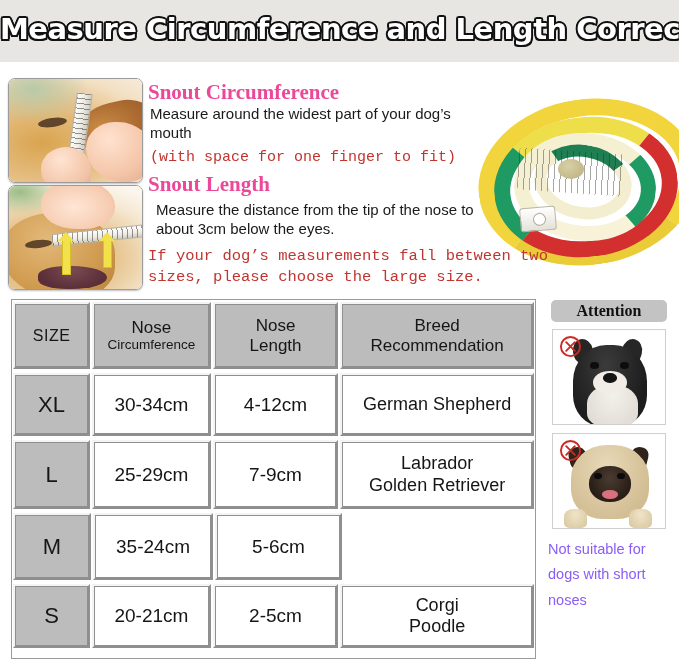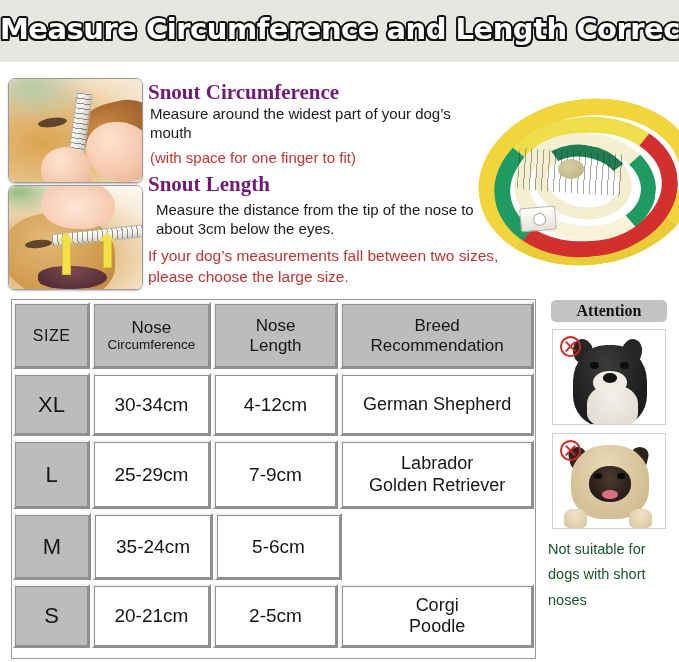--- a/index.html
+++ b/index.html
@@ -180,31 +180,31 @@
   }
   #tape-measure .tip::after{
     content:"";position:absolute;left:12px;top:5px;width:11px;height:11px;
     border-radius:50%;background:#fff;border:1px solid #a9a69a;
   }
 
   
   .head-serif{
     position:absolute;
     font-family:"Liberation Serif", serif;
-    font-weight:bold;font-size:21px;color:#701a75;
+    font-weight:bold;font-size:21px;color:#ec4899;
     white-space:nowrap;
   }
   .body-sans{
     position:absolute;
     font-family:"Liberation Sans", sans-serif;
     font-size:15px;color:#1a1a1a;line-height:1.28;
   }
   .body-red{
     position:absolute;
-    font-family:Liberation Sans, sans-serif;
+    font-family:Liberation Mono, monospace;
     font-size:15px;color:#c0352f;line-height:1.28;
   }
   #h-snout-circ{left:148px;top:80px;}
   #p-snout-circ{left:150px;top:104px;width:330px;}
   #note-finger {left:150px;top:148px;width:340px;}
   #h-snout-len {left:148px;top:172px;}
   #p-snout-len {left:156px;top:200px;width:340px;}
   #note-sizes  {left:148px;top:246px;width:400px;font-size:15.5px;line-height:1.34;}
 
   
@@ -330,21 +330,21 @@
   .dog-pug .paw.r{left:68%;}
   .dog-pug .eye{
     position:absolute;width:7%;height:6%;background:#0b0b0b;border-radius:50%;
   }
   .dog-pug .eye.l{left:37%;top:42%;}
   .dog-pug .eye.r{left:57%;top:42%;}
 
   #warn-text{
     width:126px;
     font-family:"Liberation Sans", sans-serif;
-    font-size:14.5px;color:#14532d;line-height:1.75;
+    font-size:14.5px;color:#8b5cf6;line-height:1.75;
     padding-left:2px;box-sizing:border-box;
   }
 </style>
 </head>
 <body>
 
 <div class="title-band">
   <div class="title-text">Measure Circumference and Length Correctly</div>
 </div>
 

